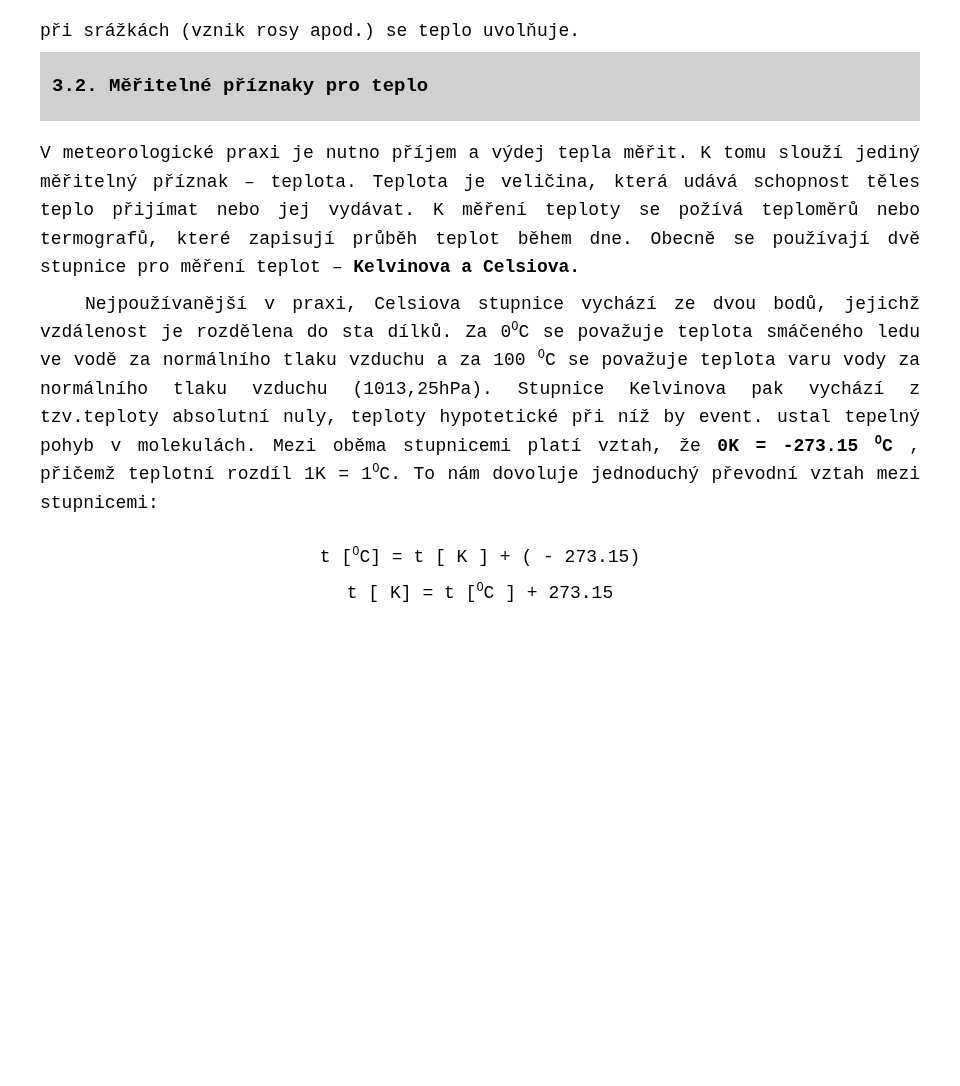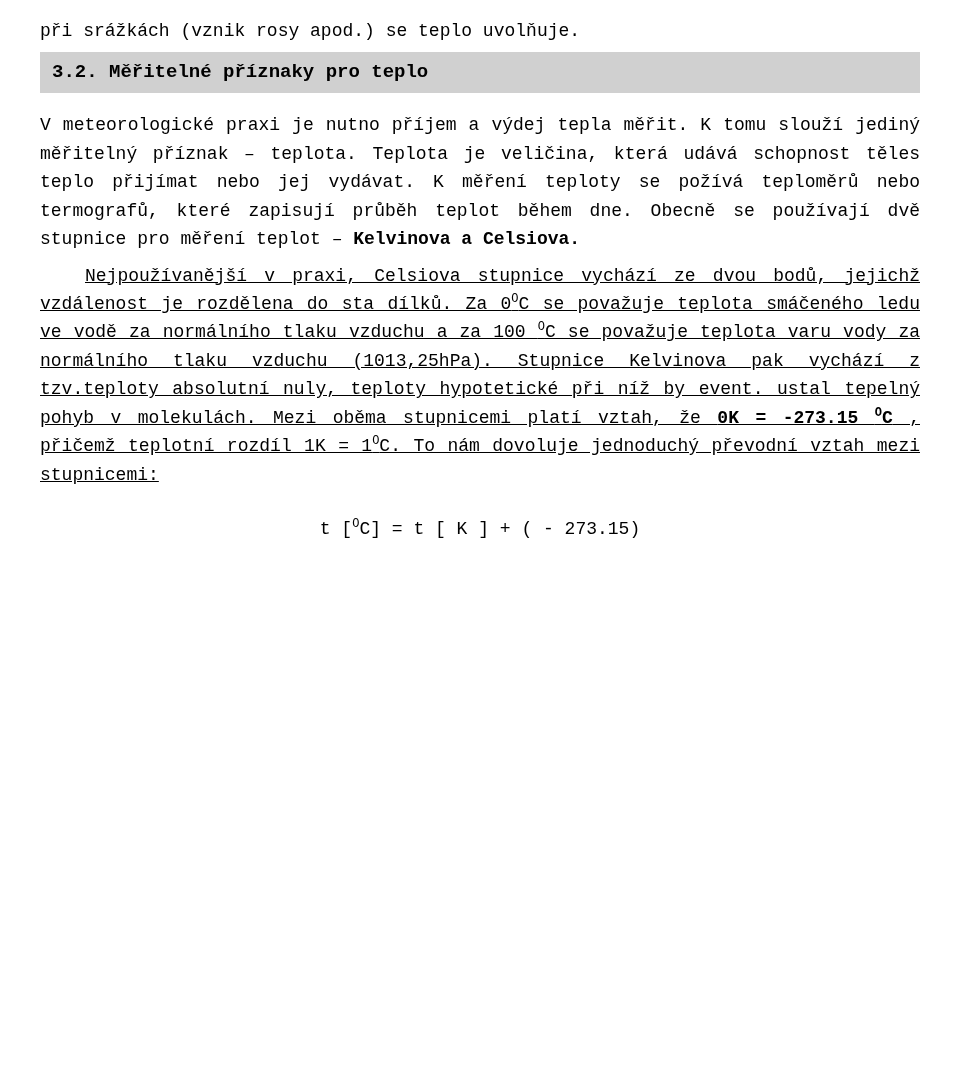--- a/index.html
+++ b/index.html
@@ -24,41 +24,40 @@
     }
 
     .intro-line {
       text-align: left;
       margin-bottom: 6px;
       font-size: 18px;
     }
 
     .section-heading {
       background-color: #d0d0d0;
-      padding: 6px 12px;
+      padding: 20px 12px;
       font-weight: bold;
       font-size: 19px;
       margin-bottom: 18px;
       display: block;
     }
 
     .paragraph {
       text-align: justify;
       margin-bottom: 8px;
       font-size: 18px;
       line-height: 1.58;
     }
 
     .paragraph-indent {
       text-align: justify;
       margin-bottom: 16px;
       font-size: 18px;
       line-height: 1.58;
       text-indent: 2.5em;
-      text-decoration: underline;
     }
 
     .formula-block {
       text-align: center;
       margin: 22px 0 10px 0;
       font-size: 18px;
       line-height: 2;
     }
 
     .formula-line {
@@ -112,16 +111,19 @@
     by event. ustal tepelný pohyb v molekulách. Mezi oběma
     stupnicemi platí vztah, že <strong>0K = -273.15 <sup>O</sup>C</strong> , přičemž
     teplotní rozdíl 1K = 1<sup>O</sup>C. To nám dovoluje jednoduchý
     převodní vztah mezi stupnicemi:
   </div>
 
   <div class="formula-block">
     <span class="formula-line">
       t [<sup>O</sup>C] = t [ K ] + ( - 273.15)
     </span>
+    <span class="formula-line">
+      t [ K] = t [<sup>O</sup>C ] + 273.15
+    </span>
   </div>
 
 
 </div>
 
 </body></html>

